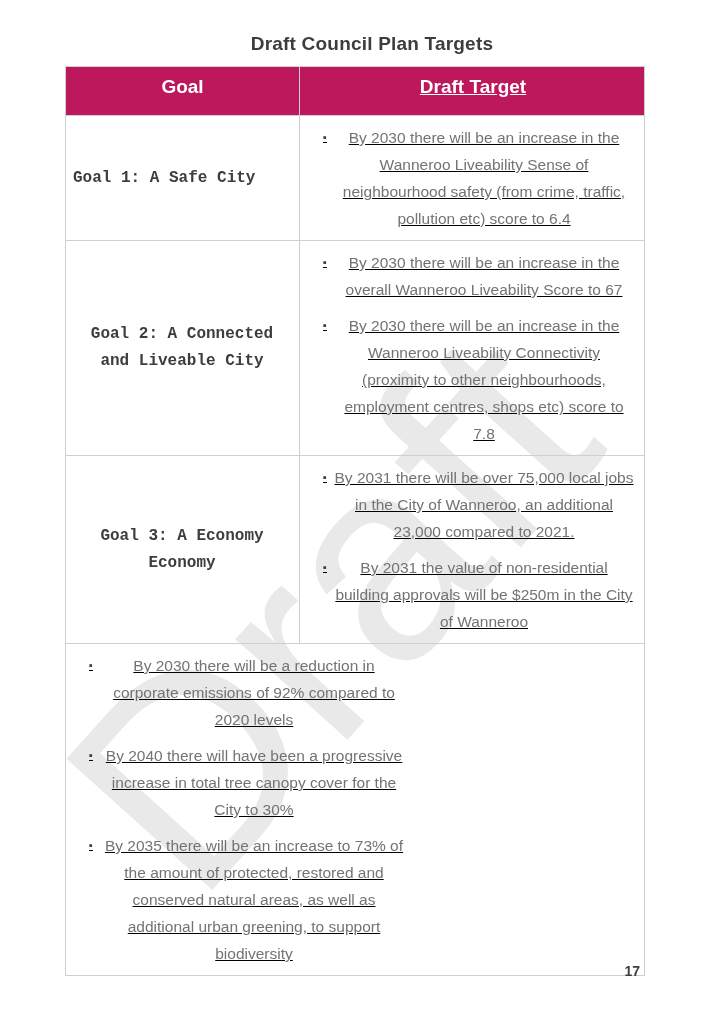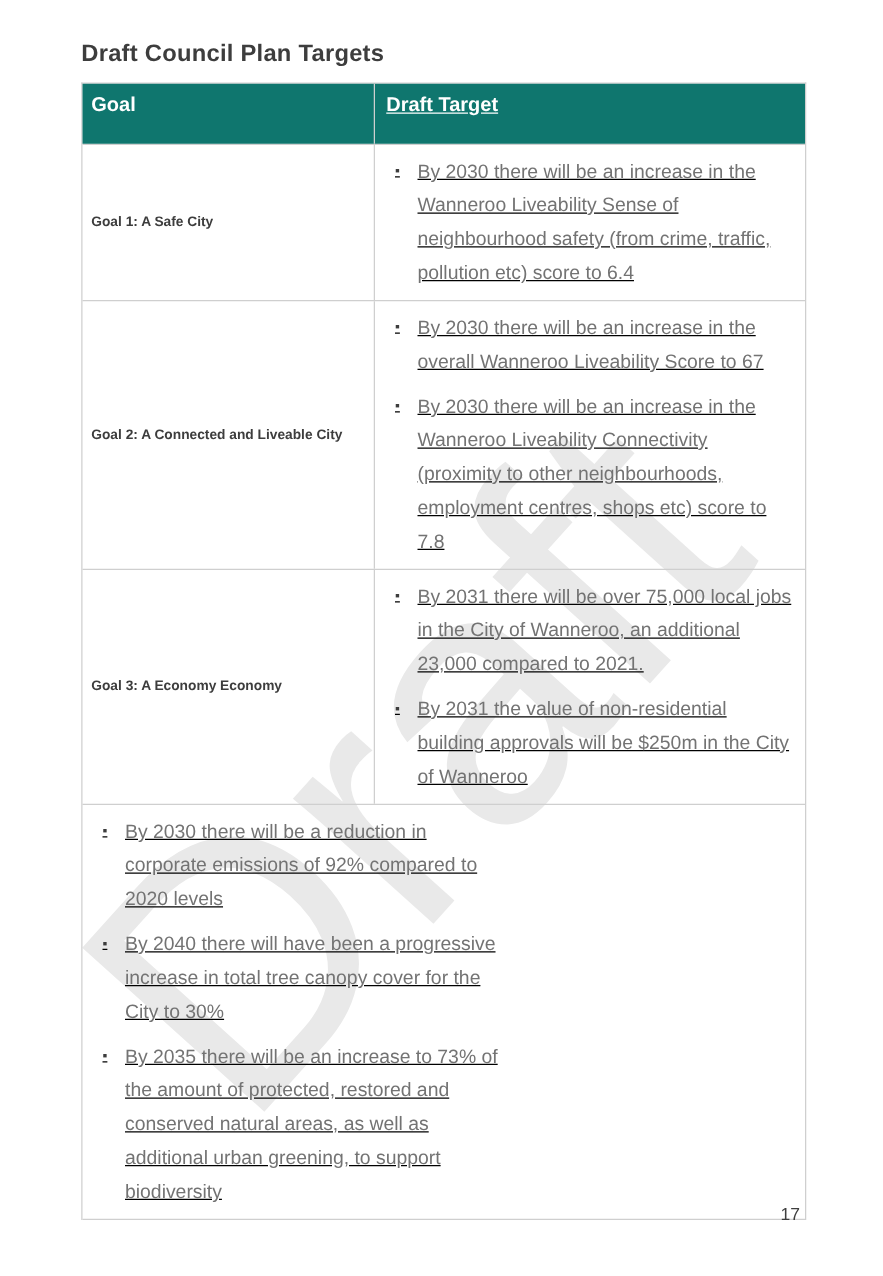--- a/index.html
+++ b/index.html
@@ -23,20 +23,21 @@
     color: #e9e9e9;
     white-space: nowrap;
     z-index: 0;
     user-select: none;
   }
 
   .content {
     position: relative;
     z-index: 1;
     padding: 33px 27px 0 65px;
+    text-align: center;
   }
 
   .page-title {
     font-size: 19px;
     font-weight: bold;
     color: #3d3d3d;
     letter-spacing: 0.2px;
     margin-bottom: 11px;
   }
 
@@ -48,39 +49,40 @@
 
   .t-row { display: flex; border-bottom: 1px solid #cfcfcf; }
 
   .cell { border-right: 1px solid #cfcfcf; }
   .cell:last-child { border-right: none; }
 
   .goal-col   { width: 234px; }
   .target-col { width: 344px; flex: 1; text-decoration: underline; }
 
   .header-row .cell {
-    background: #0f766e;
+    background: #be185d;
     color: #ffffff;
     font-weight: bold;
-    font-size: 16px;
+    font-size: 19px;
     min-height: 48px;
     padding: 9px 7px;
   }
   .header-row .target-col { padding-left: 9px; }
 
   .goal-cell {
     display: flex;
     align-items: center;
     padding: 8px 8px 8px 7px;
   }
   .goal-label {
     font-weight: bold;
-    font-size: 11px;
+    font-size: 16px;
     line-height: 27px;
     color: #3d3d3d;
+    font-family: Liberation Mono, monospace;
   }
 
   .target-cell { padding: 8px 10px 8px 16px; }
 
   .bullet-item { display: flex; margin-bottom: 9px; }
   .bullet-item:last-child { margin-bottom: 0; }
 
   .bullet-marker {
     width: 18px;
     flex: 0 0 18px;
@@ -96,20 +98,21 @@
     color: #737373;
   }
 
   .page-number {
     position: absolute;
     top: 963px;
     right: 66px;
     font-size: 14px;
     color: #3f3f3f;
     z-index: 1;
+    font-weight: bold;
   }
 </style>
 </head>
 <body>
 
 <div class="page">
 
   <div class="watermark">Draft</div>
 
   <div class="content">

